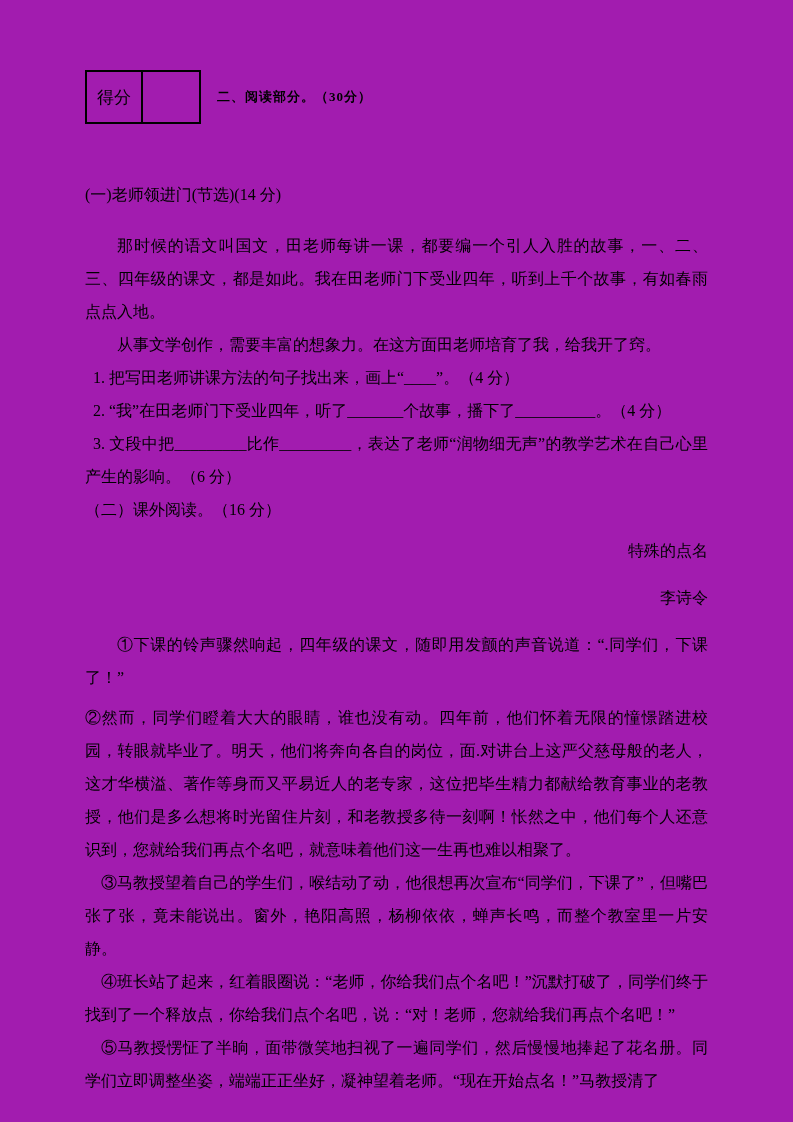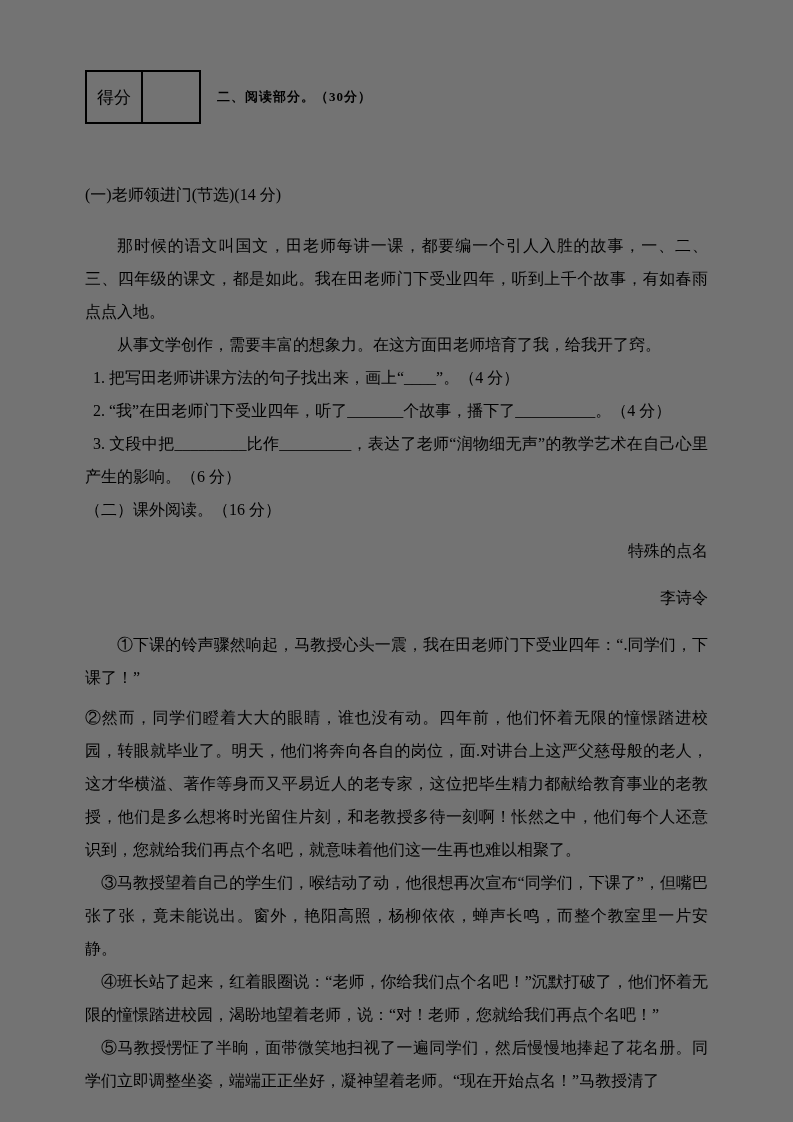--- a/index.html
+++ b/index.html
@@ -5,21 +5,21 @@
   html, body {
     margin: 0;
     padding: 0;
     background: #ffffff;
   }
   .page {
     width: 793px;
     height: 1122px;
     box-sizing: border-box;
     padding: 70px 85px 0 85px;
-    background: #737373;
+    background: #a21caf;
     color: #000000;
     font-family: "Liberation Serif", "DejaVu Serif", serif;
     font-size: 16px;
     overflow: hidden;
   }
   .score-row {
     display: flex;
     align-items: center;
     height: 54px;
   }
@@ -86,19 +86,19 @@
 
   <p class="q">1. 把写田老师讲课方法的句子找出来，画上“____”。（4 分）</p>
   <p class="q">2. “我”在田老师门下受业四年，听了_______个故事，播下了__________。（4 分）</p>
   <p class="q">3. 文段中把_________比作_________，表达了老师“润物细无声”的教学艺术在自己心里产生的影响。（6 分）</p>
 
   <p>（二）课外阅读。（16 分）</p>
 
   <p class="center title-gap">特殊的点名</p>
   <p class="center author-gap">李诗令</p>
 
-  <p class="i2 p-gap-lg">①下课的铃声骤然响起，马教授心头一震，我在田老师门下受业四年：“.同学们，下课了！”</p>
+  <p class="i2 p-gap-lg">①下课的铃声骤然响起，四年级的课文，随即用发颤的声音说道：“.同学们，下课了！”</p>
   <p class="p-gap-sm">②然而，同学们瞪着大大的眼睛，谁也没有动。四年前，他们怀着无限的憧憬踏进校园，转眼就毕业了。明天，他们将奔向各自的岗位，面.对讲台上这严父慈母般的老人，这才华横溢、著作等身而又平易近人的老专家，这位把毕生精力都献给教育事业的老教授，他们是多么想将时光留住片刻，和老教授多待一刻啊！怅然之中，他们每个人还意识到，您就给我们再点个名吧，就意味着他们这一生再也难以相聚了。</p>
   <p class="i1">③马教授望着自己的学生们，喉结动了动，他很想再次宣布“同学们，下课了”，但嘴巴张了张，竟未能说出。窗外，艳阳高照，杨柳依依，蝉声长鸣，而整个教室里一片安静。</p>
-  <p class="i1">④班长站了起来，红着眼圈说：“老师，你给我们点个名吧！”沉默打破了，他们怀着无限的憧憬踏进校园，渴盼地望着老师，说：“对！老师，您就给我们再点个名吧！”</p>
+  <p class="i1">④班长站了起来，红着眼圈说：“老师，你给我们点个名吧！”沉默打破了，同学们终于找到了一个释放点，你给我们点个名吧，说：“对！老师，您就给我们再点个名吧！”</p>
   <p class="i1">⑤马教授愣怔了半晌，面带微笑地扫视了一遍同学们，然后慢慢地捧起了花名册。同学们立即调整坐姿，端端正正坐好，凝神望着老师。“现在开始点名！”马教授清了</p>
 
 </div>
 
 </body></html>

